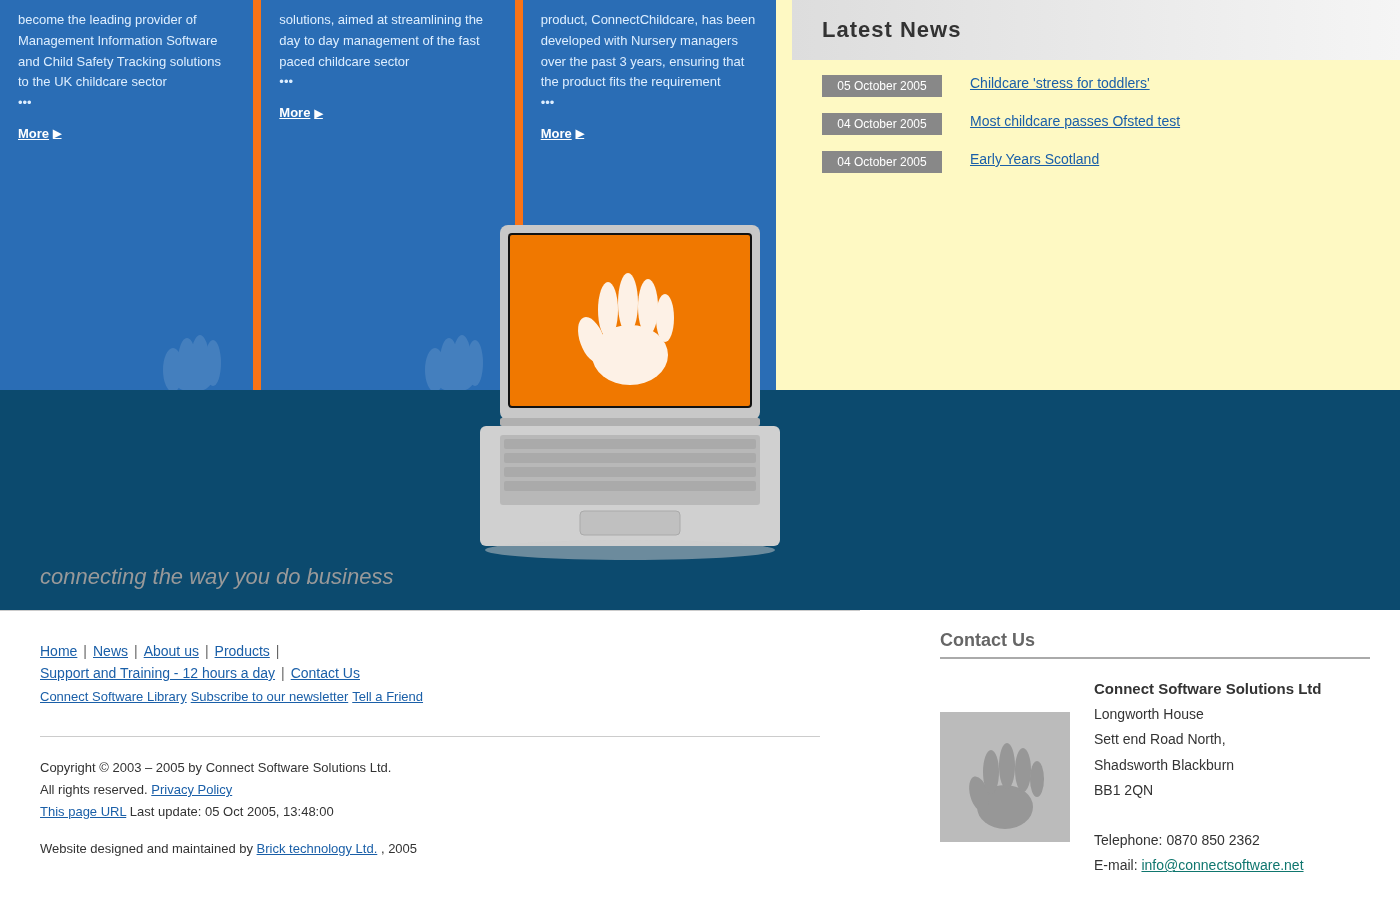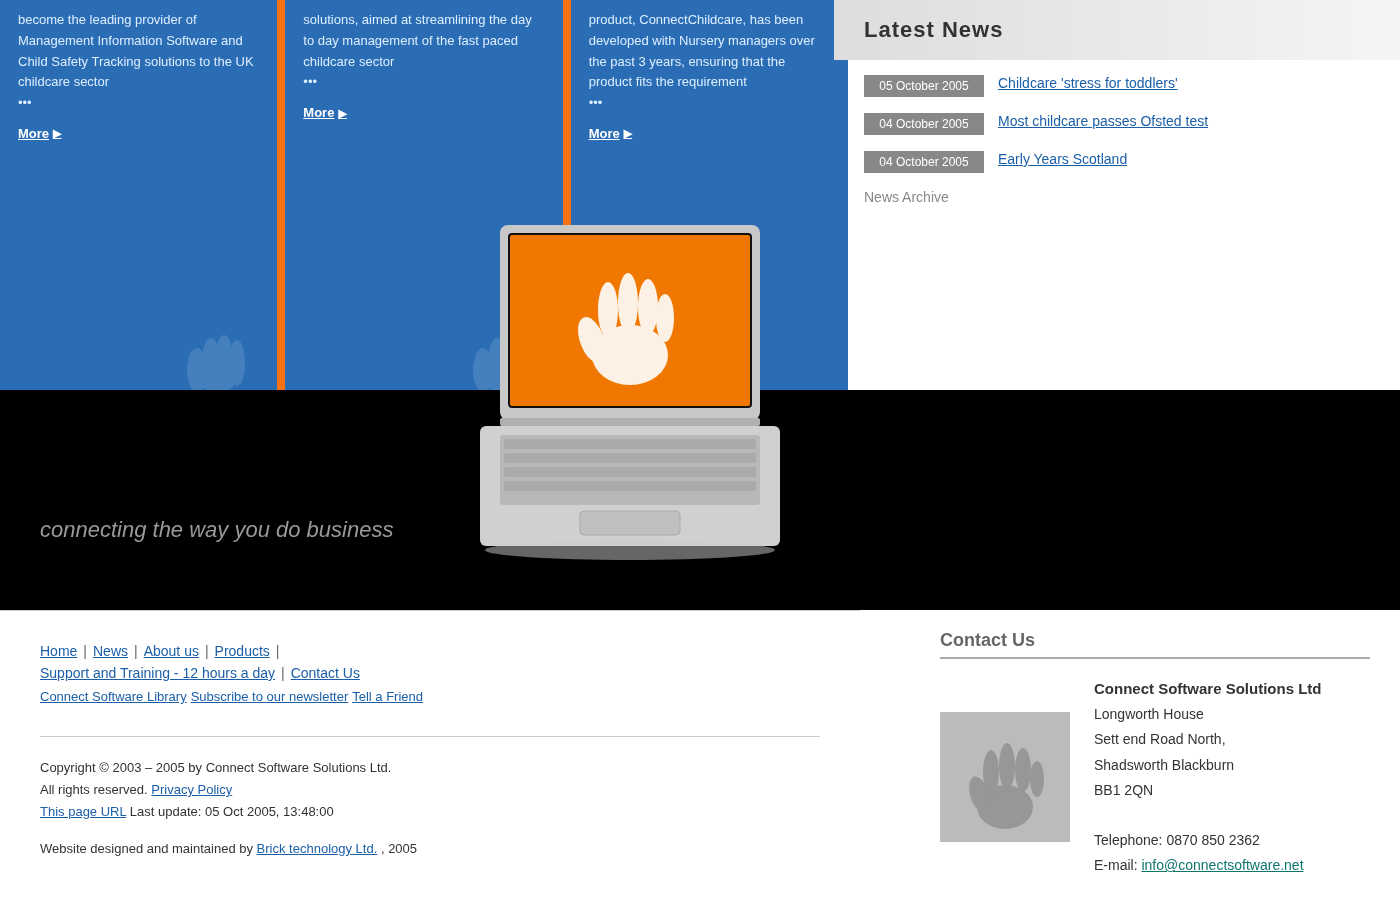--- a/index.html
+++ b/index.html
@@ -63,23 +63,23 @@
       position: absolute;
       bottom: 0;
       right: 0;
       width: 120px;
       height: 120px;
       opacity: 0.12;
     }
 
     
     .right-panel {
-      width: 552px;
-      background: #ffffff;
-      padding: 10px 20px 20px 16px;
+      width: 624px;
+      background: #fef9c3;
+      padding: 10px 20px 20px 46px;
       position: relative;
     }
 
     .right-panel-top {
       background: linear-gradient(to right, #ddd, #f5f5f5);
       height: 60px;
       margin: -10px -20px 15px -30px;
       display: flex;
       align-items: center;
       padding-left: 30px;
@@ -89,21 +89,21 @@
       font-size: 22px;
       font-weight: bold;
       color: #333;
       letter-spacing: 1px;
     }
 
     .news-item {
       display: flex;
       align-items: flex-start;
       margin-bottom: 16px;
-      gap: 14px;
+      gap: 28px;
     }
 
     .news-date-badge {
       background: #888;
       color: #fff;
       font-size: 12px;
       padding: 4px 8px;
       white-space: nowrap;
       min-width: 120px;
       text-align: center;
@@ -121,25 +121,25 @@
       text-decoration: none;
       font-size: 14px;
       margin-top: 10px;
       display: block;
       cursor: pointer;
     }
 
     
     .middle-section {
       display: flex;
-      align-items: center;
+      align-items: flex-end;
       padding: 20px 40px;
       min-height: 200px;
       position: relative;
-      background: #000000;
+      background: #0c4a6e;
     }
 
     .tagline {
       font-style: italic;
       font-size: 22px;
       color: #999;
       margin-top: 60px;
     }
 
     
@@ -339,21 +339,20 @@
     <div class="news-item">
       <span class="news-date-badge">04 October 2005</span>
       <a class="news-link">Most childcare passes Ofsted test</a>
     </div>
 
     <div class="news-item">
       <span class="news-date-badge">04 October 2005</span>
       <a class="news-link">Early Years Scotland</a>
     </div>
 
-    <a class="news-archive-link">News Archive</a>
   </div>
 </div>
 
 <div class="middle-section" style="height:220px; overflow:visible; position:relative;">
   <p class="tagline">connecting the way you do business</p>
 
   <div style="position:absolute; left:480px; top:-165px; width:300px;">
     <svg width="300" height="380" viewBox="0 0 300 380">
 
       <rect x="20" y="0" width="260" height="195" rx="8" ry="8" fill="#c8c8c8"></rect>

